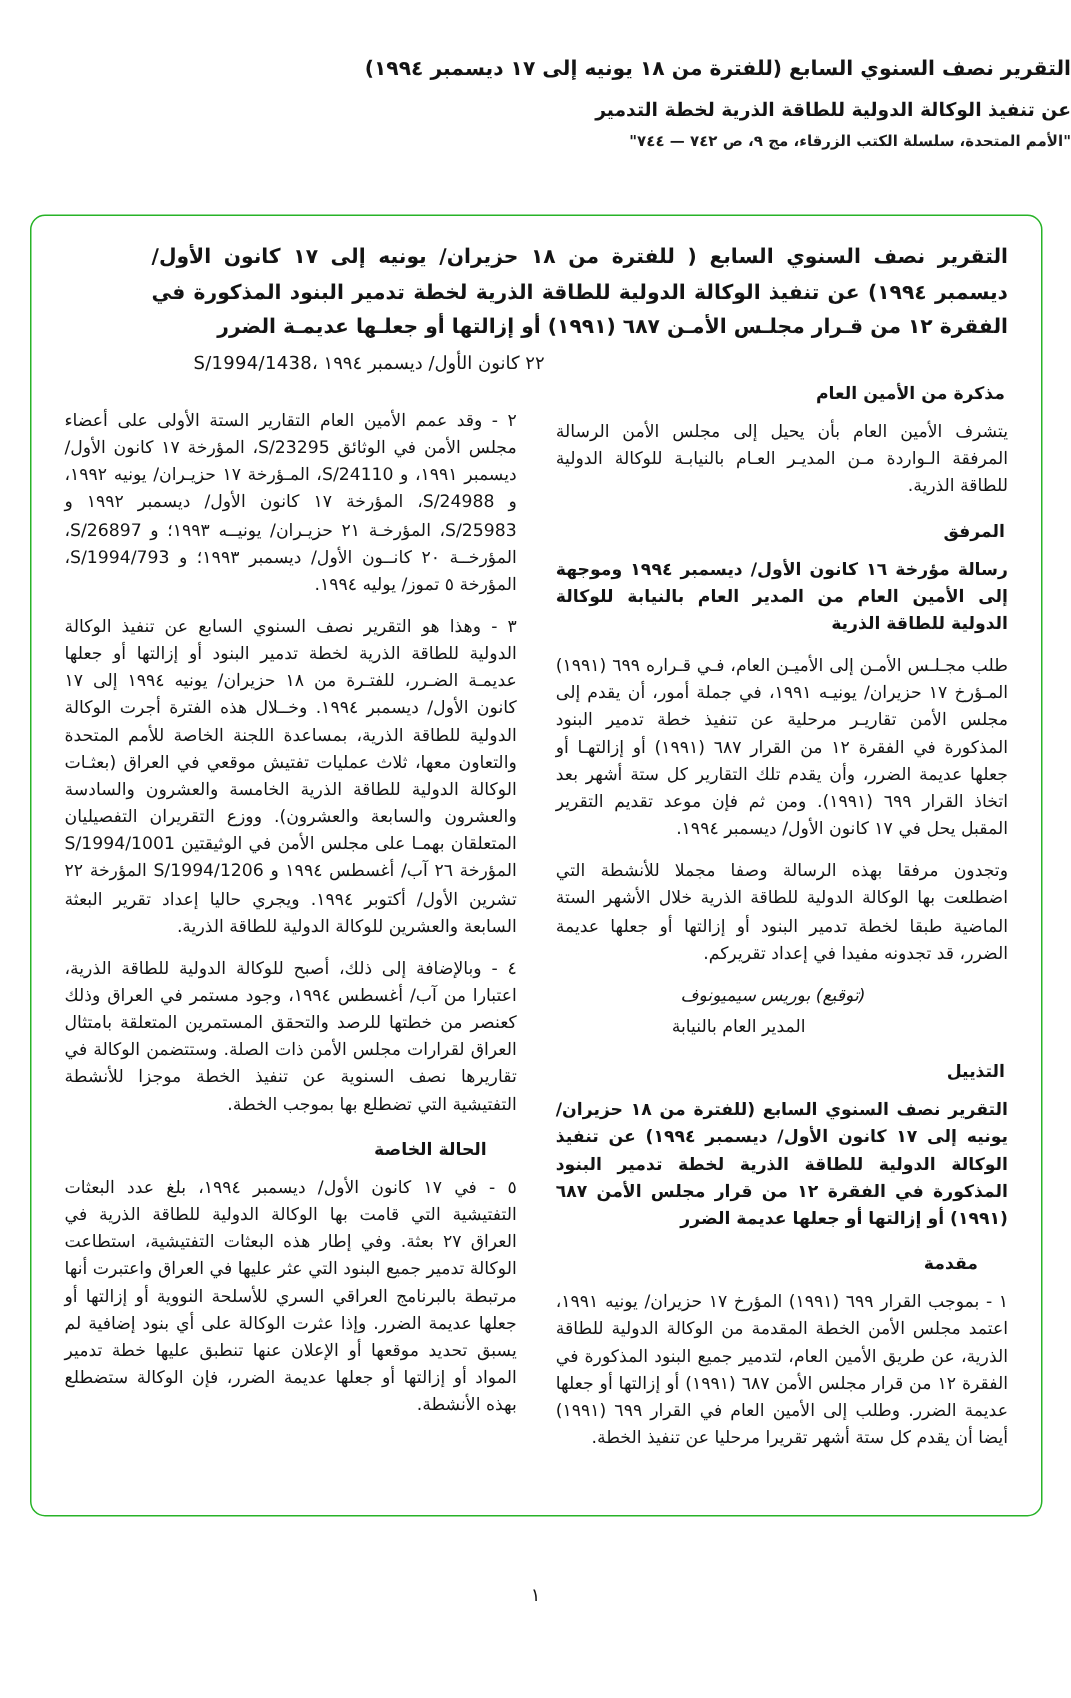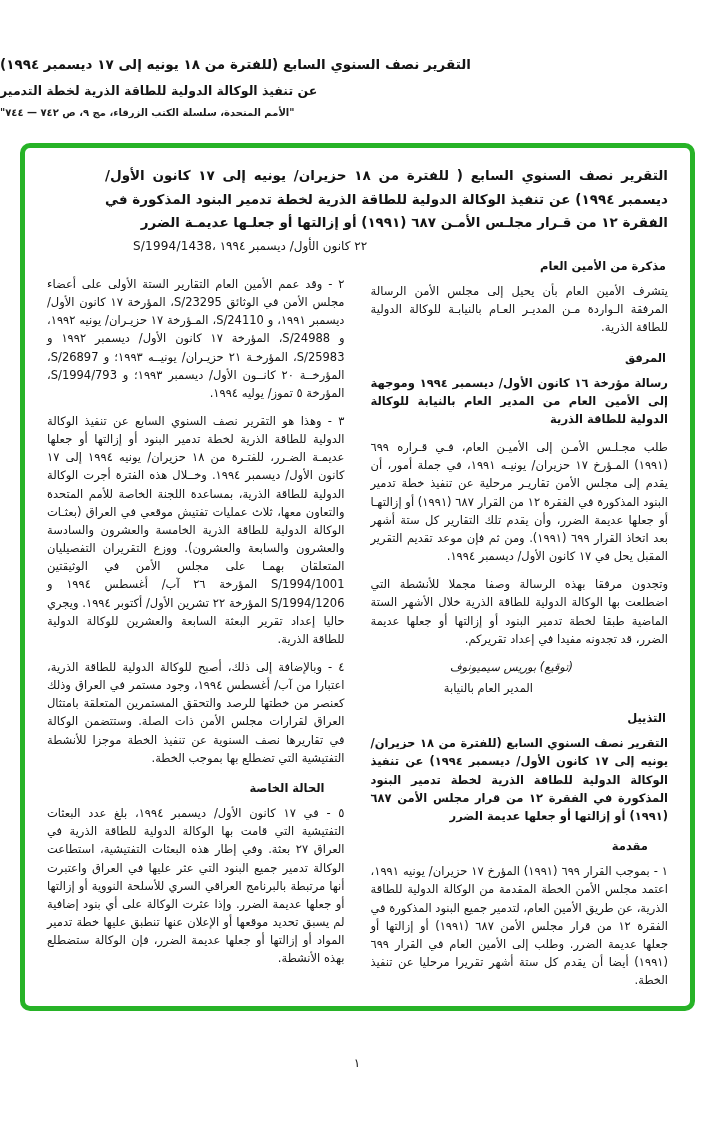--- a/index.html
+++ b/index.html
@@ -6,30 +6,30 @@
   html,body { background:#ffffff; }
   body {
     width:714px; height:1132px;
     position:relative;
     font-family:"DejaVu Sans", sans-serif;
     color:#141414;
     overflow:hidden;
   }
 
   
-  .page-header { direction:rtl; text-align:left; padding-top:56px; }
+  .page-header { direction:rtl; text-align:right; padding-top:38px; }
   .hdr-line1 { font-weight:700; font-size:13.5px; letter-spacing:0.2px; }
   .hdr-line2 { font-weight:700; font-size:12.5px; margin-top:11px; }
   .hdr-source { font-weight:700; font-size:10px; margin-top:9px; color:#1c1c1c; }
 
   
   .green-frame {
     position:absolute; left:20px; top:143px;
     width:675px; height:868px;
-    border:5px solid #b91c1c;
+    border:1px solid #b91c1c;
     border-radius:10px;
     padding:16px 22px 14px 22px;
     direction:rtl;
     overflow:hidden;
     background:#ffffff;
   }
 
   .doc-title {
     font-weight:700; font-size:13.5px; line-height:1.75;
     text-align:justify; direction:rtl;

